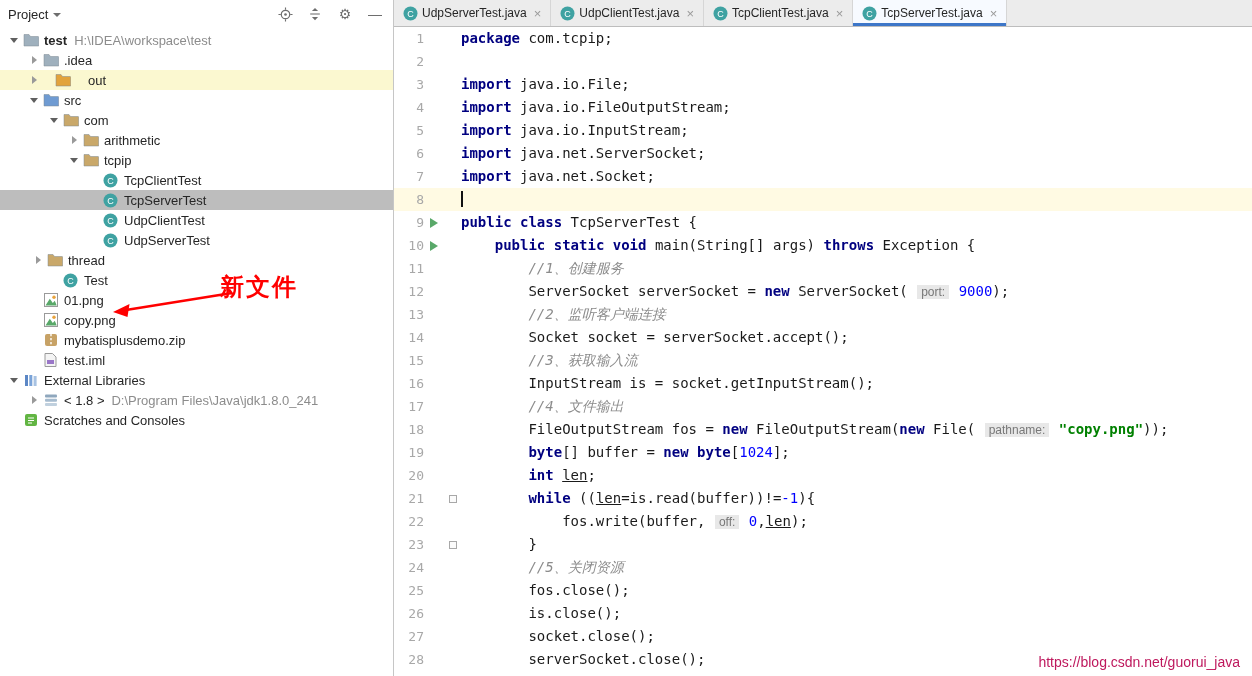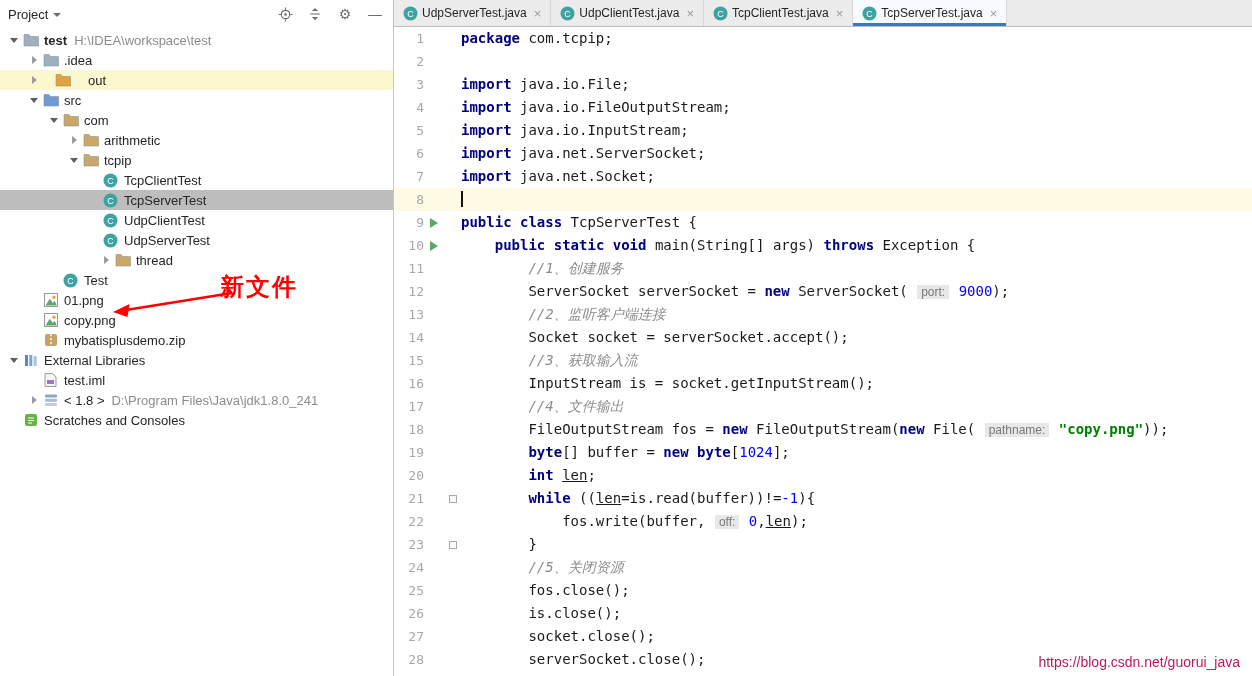--- a/index.html
+++ b/index.html
@@ -202,21 +202,21 @@
         <div class="tree-row" style="padding-left: 86px;">
           <span class="arrow"></span>
           <span class="ticon">
             <svg width="15" height="15" viewBox="0 0 15 15">
               <circle cx="7.5" cy="7.5" r="7" fill="#3fa2a2"></circle>
               <text x="7.5" y="11" text-anchor="middle" font-size="9" font-family="sans-serif" fill="#fff">C</text>
             </svg>
           </span>
           <span class="tlabel">UdpServerTest</span>
         </div>
-        <div class="tree-row" style="padding-left: 98px;">
+        <div class="tree-row" style="padding-left: 30px;">
           <span class="arrow right"></span>
           <span class="ticon">
             <svg width="16" height="14" viewBox="0 0 16 14">
               <path d="M1 1.5h5l1.5 2H15a.7.7 0 0 1 .7.7V13H1z" fill="#c9a86a" stroke="#7d8892" stroke-width="0.5"></path>
             </svg>
           </span>
           <span class="tlabel">thread</span>
         </div>
         <div class="tree-row" style="padding-left: 46px;">
           <span class="arrow"></span>
@@ -253,40 +253,40 @@
         <div class="tree-row" style="padding-left: 26px;">
           <span class="arrow"></span>
           <span class="ticon">
             <svg width="14" height="14" viewBox="0 0 14 14">
               <rect x="1" y="1" width="12" height="12" rx="2" fill="#c7a266"></rect>
               <path d="M7 1v2.2M7 5v2.2M7 9v2.2" stroke="#fff" stroke-width="1.4"></path>
             </svg>
           </span>
           <span class="tlabel">mybatisplusdemo.zip</span>
         </div>
+        <div class="tree-row" style="padding-left: 26px;">
+          <span class="arrow"></span>
+          <span class="ticon">
+            <svg width="13" height="14" viewBox="0 0 13 14">
+              <path d="M1 0.5h7.5L12 4v9.5H1z" fill="#f4f4f4" stroke="#9a9a9a"></path>
+              <rect x="3" y="7" width="7" height="4" fill="#9a77c8"></rect>
+            </svg>
+          </span>
+          <span class="tlabel">test.iml</span>
+        </div>
         <div class="tree-row" style="padding-left: 6px;">
           <span class="arrow down"></span>
           <span class="ticon">
             <svg width="14" height="14" viewBox="0 0 14 14">
               <rect x="1" y="2" width="3" height="11" fill="#5c87c5"></rect>
               <rect x="5.3" y="2" width="3" height="11" fill="#7aa3d8"></rect>
               <rect x="9.6" y="3" width="3" height="10" fill="#a8c2e2"></rect>
             </svg>
           </span>
           <span class="tlabel">External Libraries</span>
-        </div>
-        <div class="tree-row" style="padding-left: 26px;">
-          <span class="arrow"></span>
-          <span class="ticon">
-            <svg width="13" height="14" viewBox="0 0 13 14">
-              <path d="M1 0.5h7.5L12 4v9.5H1z" fill="#f4f4f4" stroke="#9a9a9a"></path>
-              <rect x="3" y="7" width="7" height="4" fill="#9a77c8"></rect>
-            </svg>
-          </span>
-          <span class="tlabel">test.iml</span>
         </div>
         <div class="tree-row" style="padding-left: 26px;">
           <span class="arrow right"></span>
           <span class="ticon">
             <svg width="14" height="14" viewBox="0 0 14 14">
               <rect x="1" y="1.5" width="12" height="3" rx="1" fill="#8fa7bd"></rect>
               <rect x="1" y="5.7" width="12" height="3" rx="1" fill="#a7bccf"></rect>
               <rect x="1" y="9.9" width="12" height="3" rx="1" fill="#c0d0de"></rect>
             </svg>
           </span>

